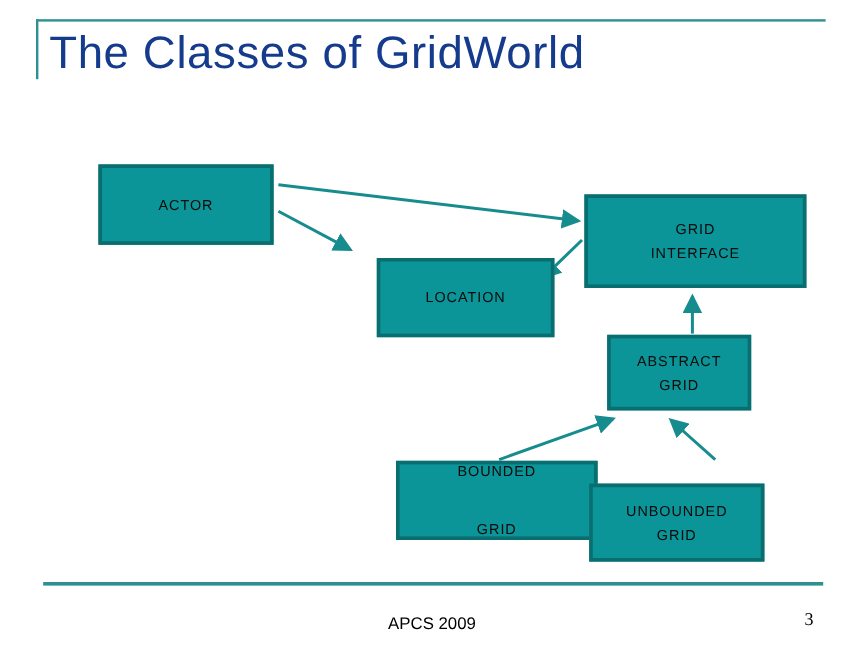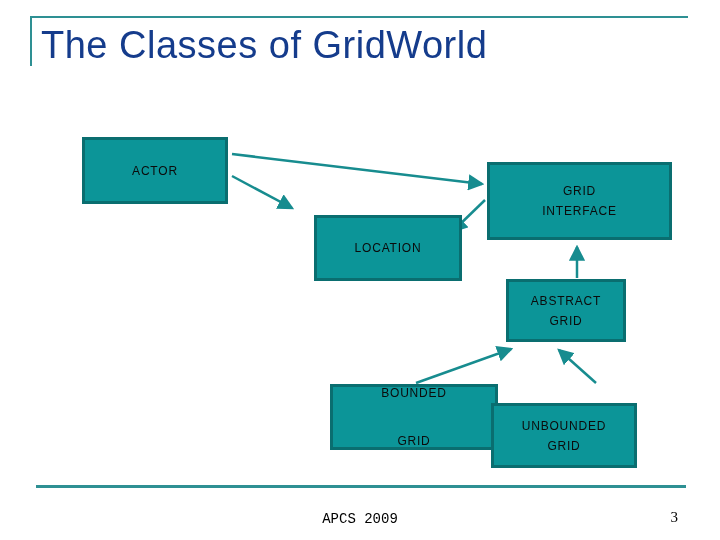--- a/index.html
+++ b/index.html
@@ -51,21 +51,21 @@
   .n-unbounded-grid{left:491px;top:383px;width:146px;height:65px;margin-top:20px;}
 
   svg.connectors{position:absolute;left:0;top:0;width:720px;height:540px;pointer-events:none;}
   svg.connectors line{stroke:var(--connector);stroke-width:2.5;}
 
   
   .rule-bottom{position:absolute;left:36px;top:485px;width:650px;height:3px;background:var(--rule);}
   .footer-label{
     position:absolute;left:0;top:511px;width:720px;
     text-align:center;
-    font-family:Liberation Mono, monospace;
+    font-family:Liberation Sans, sans-serif;
     font-size:14px;color:#000;
   }
   .page-number{
     position:absolute;right:42px;top:509px;
     font-family:"Liberation Serif",serif;
     font-size:15px;color:#000;
   }
 </style>
 </head>
 <body>

